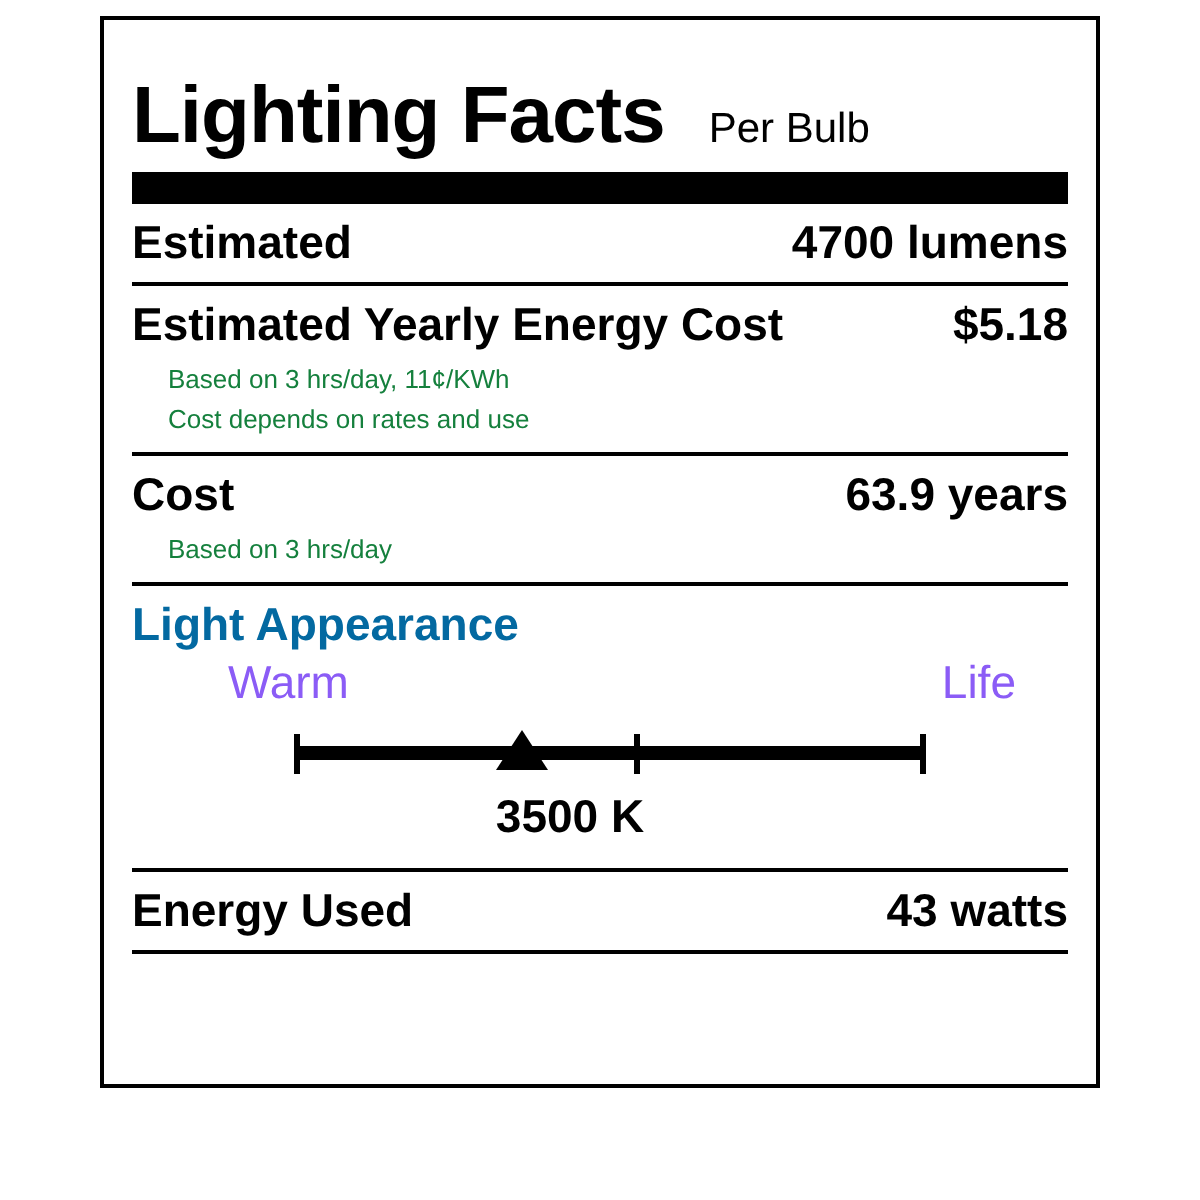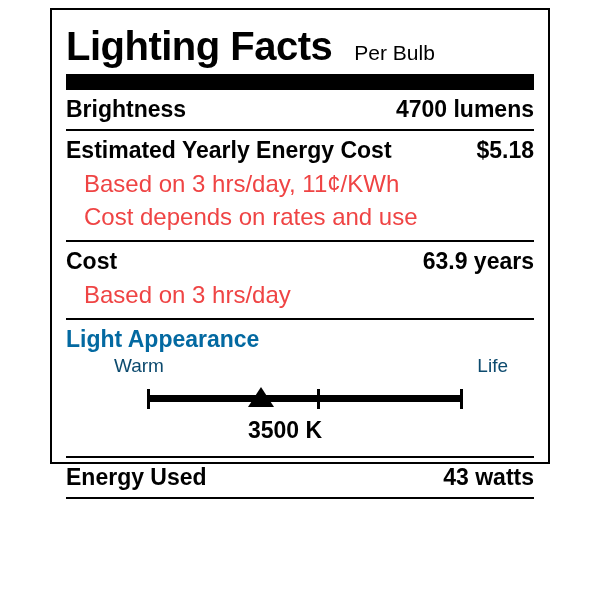--- a/index.html
+++ b/index.html
@@ -8,25 +8,25 @@
     width: 600px;
     height: 600px;
     background: #ffffff;
     font-family: "Liberation Sans", sans-serif;
   }
   #label {
     position: absolute;
     left: 50px;
     top: 8px;
     width: 500px;
-    height: 456px;
+    height: 536px;
     border: 2px solid #000;
     background: #fff;
     box-sizing: border-box;
-    padding: 4px 10px;
+    padding: 16px 10px;
   }
   .title-row {
     display: flex;
     align-items: baseline;
     padding-top: 12px;
     padding-left: 4px;
   }
   .title-main {
     font-size: 40px;
     font-weight: bold;
@@ -58,39 +58,39 @@
     font-size: 23px;
     font-weight: bold;
     color: #000;
   }
   .row .value {
     font-size: 23px;
     font-weight: bold;
     color: #000;
   }
   .sub-line {
-    font-size: 24px;
-    color: #ef4444;
+    font-size: 13px;
+    color: #15803d;
     padding: 0 4px 5px 22px;
   }
   .section {
     padding-bottom: 4px;
   }
   .appearance-head {
     font-size: 23px;
     font-weight: bold;
     padding: 6px 4px 2px 4px;
     color: #0369a1;
   }
   .scale-labels {
     display: flex;
     justify-content: space-between;
-    font-size: 19px;
+    font-size: 23px;
     padding: 0 30px 2px 52px;
-    color: #0c4a6e;
+    color: #8b5cf6;
     gap: 36px;
   }
   .scale-wrap {
     position: relative;
     height: 34px;
     margin: 2px 0 0 0;
   }
   .scale-bar {
     position: absolute;
     left: 85px;
@@ -137,21 +137,21 @@
 <div id="label">
 
   <div class="title-row">
     <div class="title-main">Lighting Facts</div>
     <div class="title-sub">Per Bulb</div>
   </div>
 
   <div class="black-bar"></div>
 
   <div class="row">
-    <span class="label">Brightness</span>
+    <span class="label">Estimated</span>
     <span class="value">4700 lumens</span>
   </div>
 
   <div class="rule"></div>
 
   <div class="section">
     <div class="row">
       <span class="label">Estimated Yearly Energy Cost</span>
       <span class="value">$5.18</span>
     </div>

